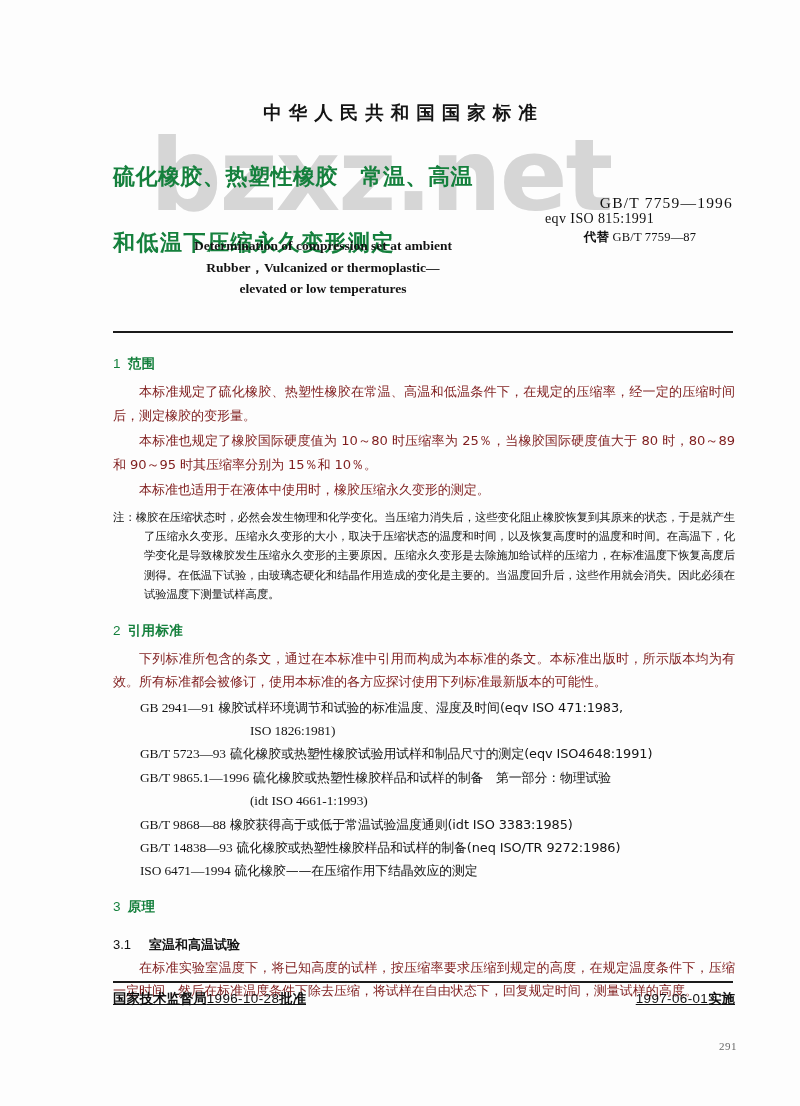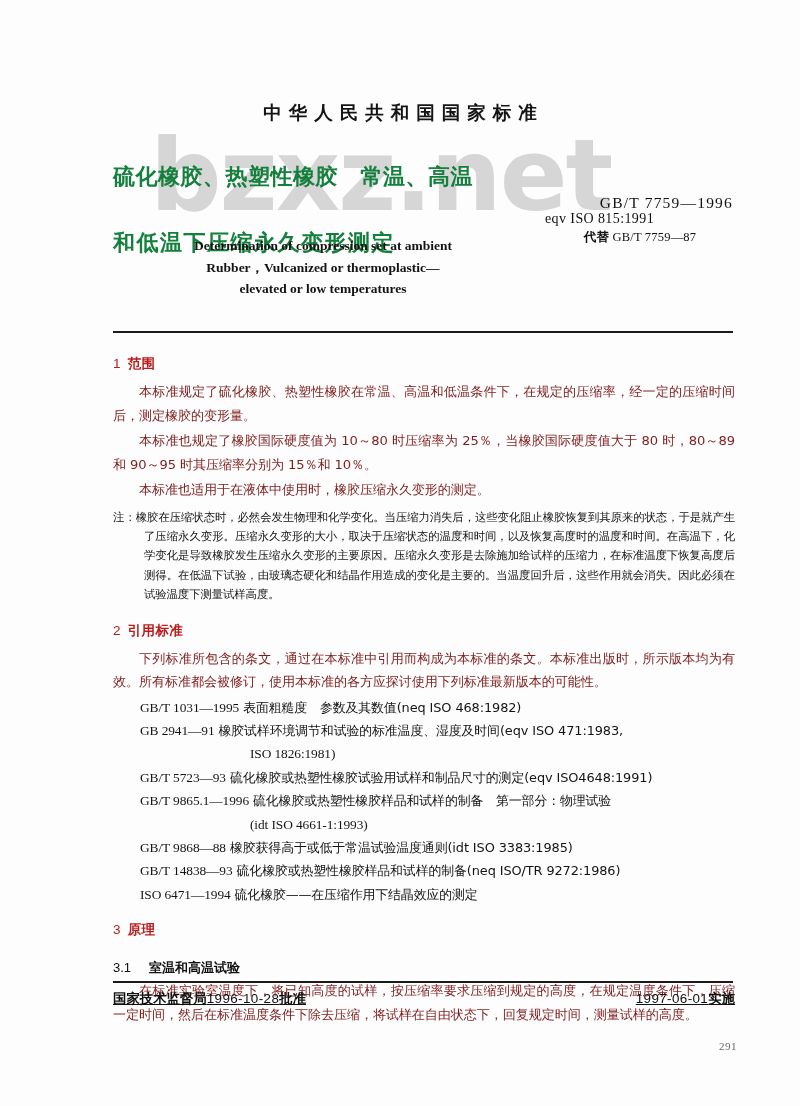--- a/index.html
+++ b/index.html
@@ -136,21 +136,21 @@
     position: absolute;
     left: 113px;
     top: 355px;
     width: 622px;
   }
 
   .h-sec {
     font-family: "DejaVu Sans", "Liberation Sans", sans-serif;
     font-size: 13.5px;
     font-weight: 600;
-    color: #b91c1c;
+    color: #15803d;
     margin: 0 0 7px 0;
     letter-spacing: 0.3px;
   }
   .h-sec .num {
     font-family: "Liberation Sans", "DejaVu Sans", sans-serif;
     font-weight: 400;
     margin-right: 7px;
   }
   .h-sub {
     font-family: "DejaVu Sans", "Liberation Sans", sans-serif;
@@ -290,24 +290,20 @@
 
       <div class="gap-1"></div>
 
       <h2 class="h-sec">
         <span class="num">2</span><span>引用标准</span>
       </h2>
       <p class="para">下列标准所包含的条文，通过在本标准中引用而构成为本标准的条文。本标准出版时，所示版本均为有效。所有标准都会被修订，使用本标准的各方应探讨使用下列标准最新版本的可能性。</p>
 
       <ul class="ref-list">
         <li>
-          <span class="lat">GB/T 1031—1995</span>
-          <span>表面粗糙度　参数及其数值(neq ISO 468:1982)</span>
-        </li>
-        <li>
           <span class="lat">GB 2941—91</span>
           <span>橡胶试样环境调节和试验的标准温度、湿度及时间(eqv ISO 471:1983,</span>
           <span class="cont lat">ISO 1826:1981)</span>
         </li>
         <li>
           <span class="lat">GB/T 5723—93</span>
           <span>硫化橡胶或热塑性橡胶试验用试样和制品尺寸的测定(eqv ISO4648:1991)</span>
         </li>
         <li>
           <span class="lat">GB/T 9865.1—1996</span>

